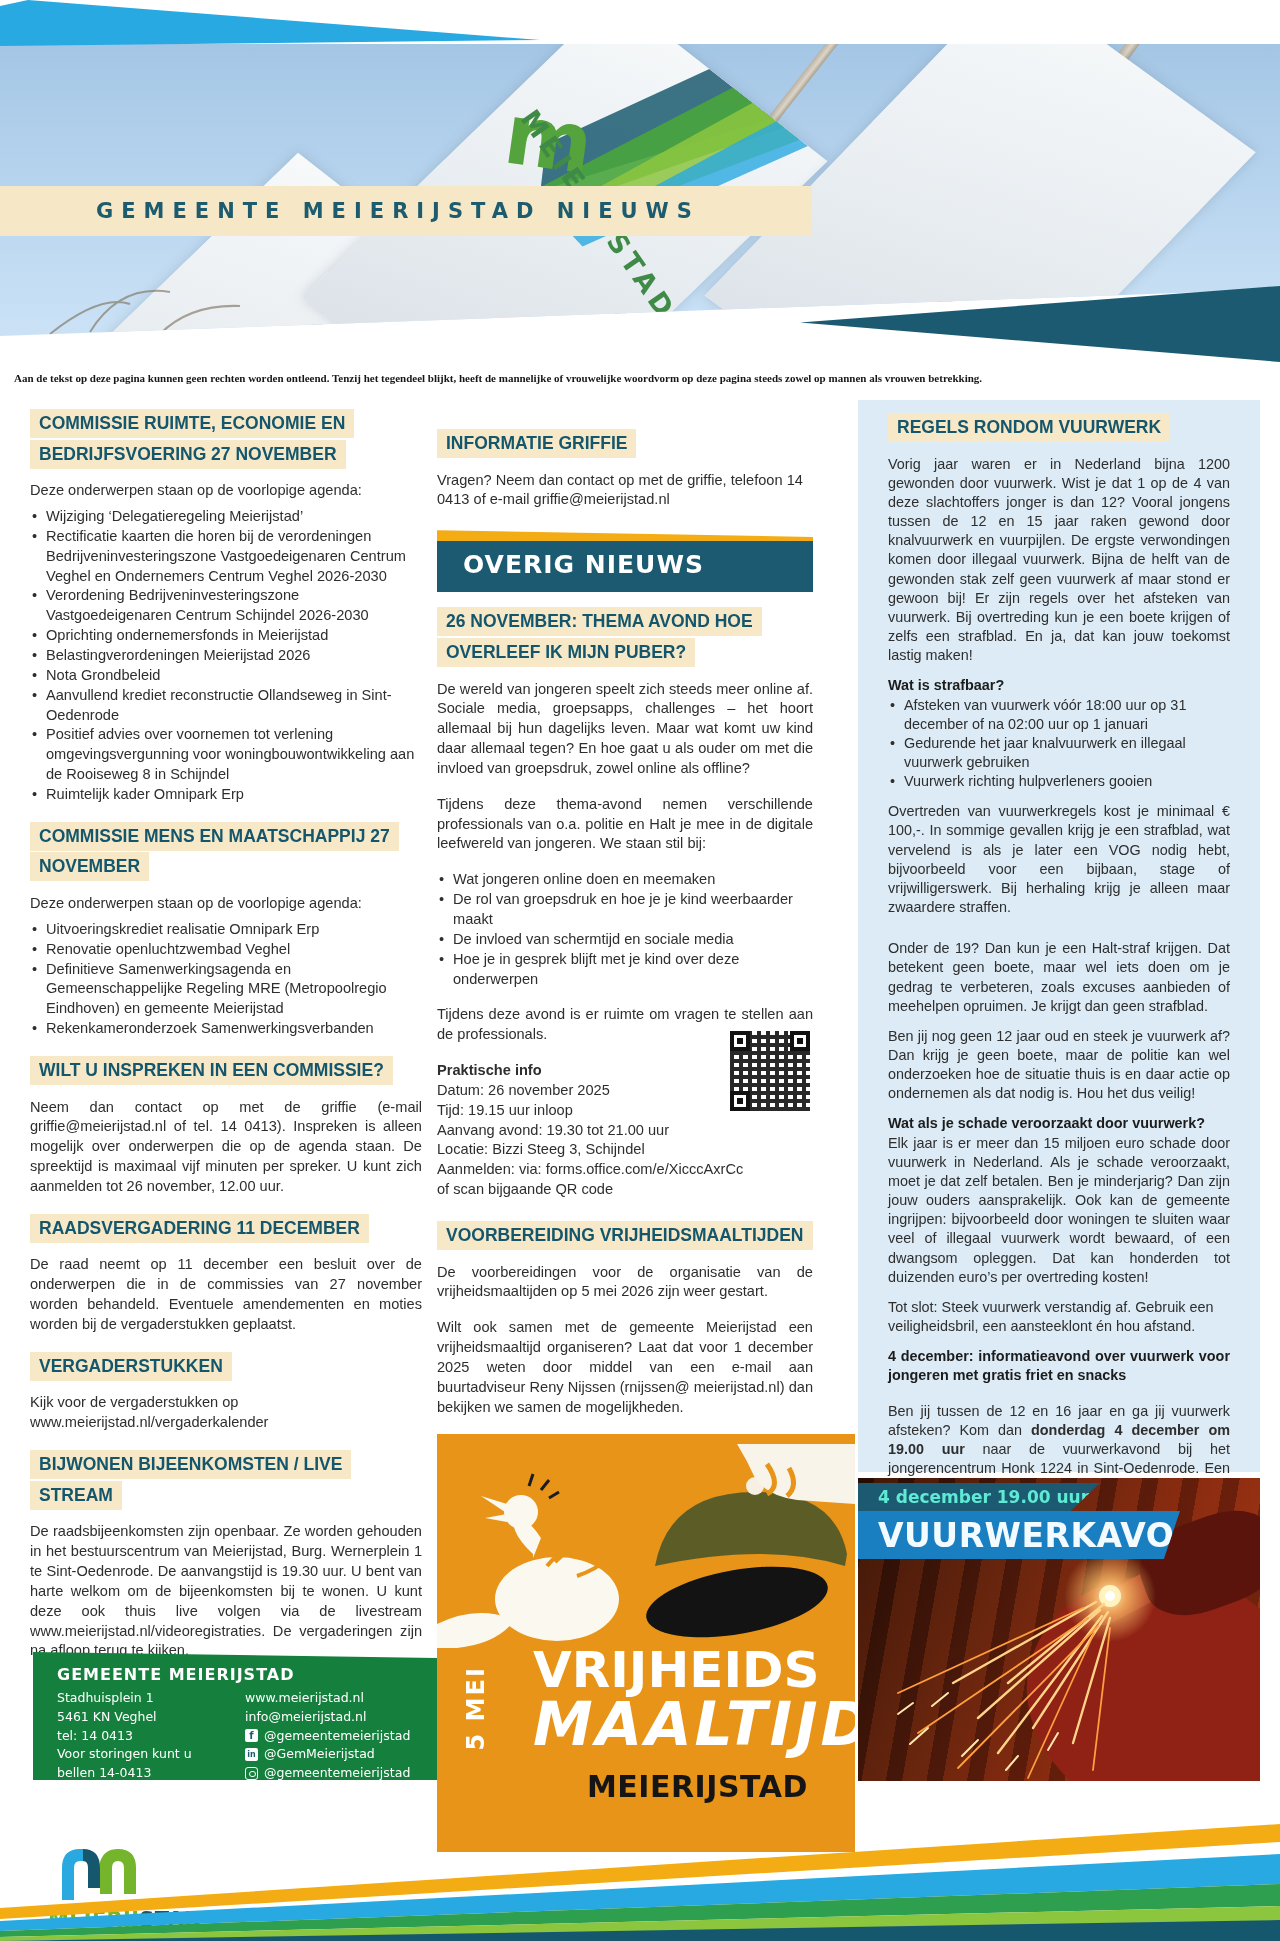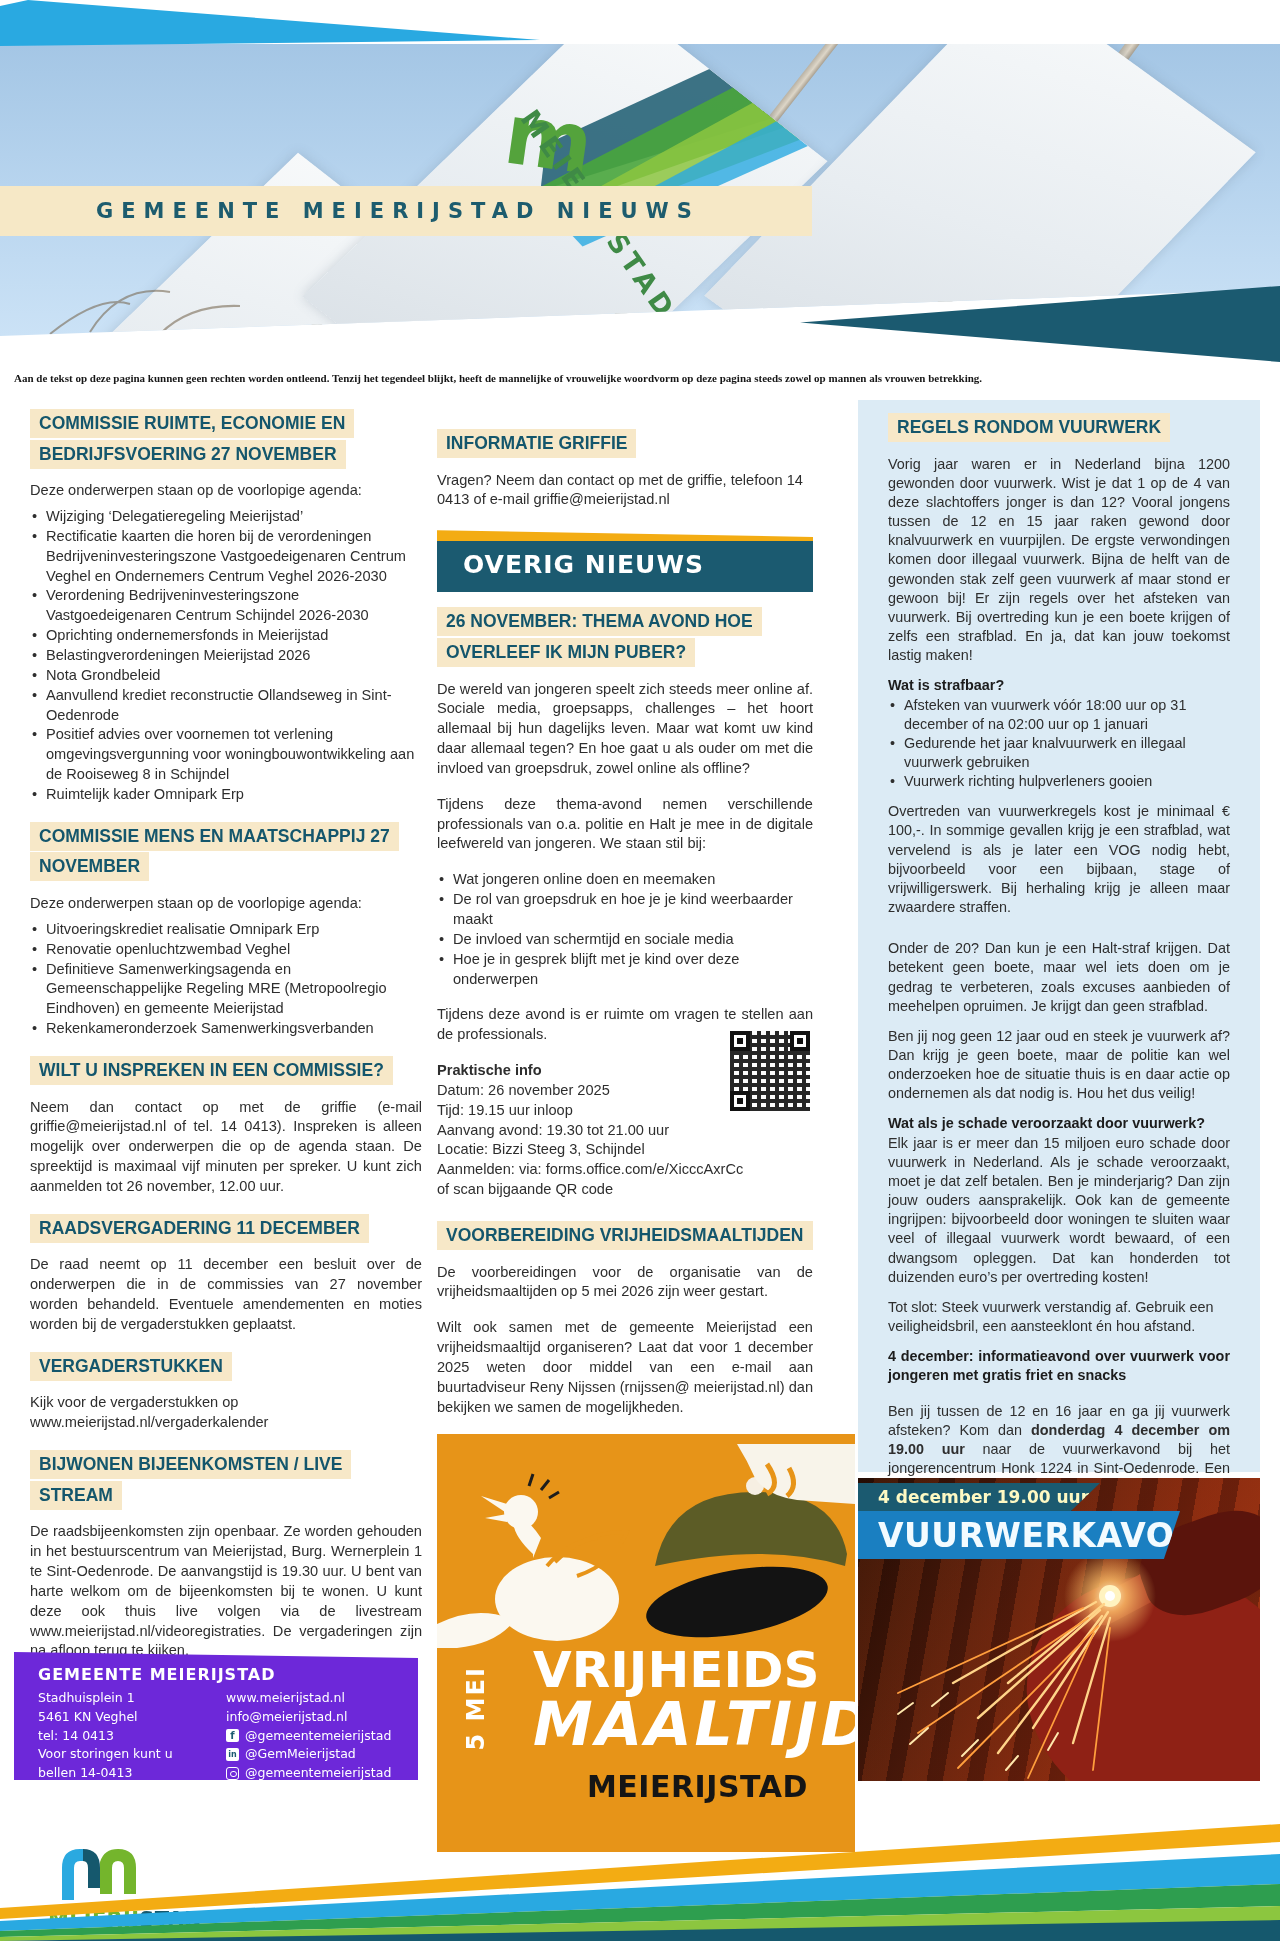--- a/index.html
+++ b/index.html
@@ -75,28 +75,28 @@
   .pl1{font-size:50px;margin-top:212px;}
   .pl2{font-size:60px;letter-spacing:3px;font-style:italic;}
   .pbrand{color:#151515;font-weight:bold;font-family:"DejaVu Sans",sans-serif;font-size:30px;margin:14px 0 0 150px;letter-spacing:.5px;}
 
   
   .vw{position:absolute;left:858px;top:1478px;width:402px;height:303px;overflow:hidden;
     background:linear-gradient(115deg,#2e1005 0%,#5c1e0c 35%,#83260e 65%,#9e3313 100%);}
   .vw .planks{position:absolute;inset:0;background:repeating-linear-gradient(100deg,rgba(0,0,0,.22) 0 16px,rgba(255,120,40,.08) 16px 40px);}
   .hand{position:absolute;background:#8f2115;}
   .vw-date{position:absolute;top:5px;left:0;width:242px;height:28px;background:#1b5a70;
-    clip-path:polygon(0 0,100% 0,88% 100%,0 100%);color:#fef9c3;font-weight:bold;font-size:17px;
+    clip-path:polygon(0 0,100% 0,88% 100%,0 100%);color:#5eead4;font-weight:bold;font-size:17px;
     font-family:"DejaVu Sans",sans-serif;display:flex;align-items:center;padding-left:20px;box-sizing:border-box;}
   .vw-title{position:absolute;top:33px;left:0;width:322px;height:48px;background:#1a7fc1;
     clip-path:polygon(0 0,100% 0,95% 100%,0 100%);color:#f2fbff;font-weight:bold;font-size:33px;
     letter-spacing:.5px;font-family:"DejaVu Sans",sans-serif;display:flex;align-items:center;padding-left:20px;box-sizing:border-box;}
 
   
-  .contact{position:absolute;left:14px;top:1652px;width:404px;height:128px;background:#6d28d9;color:#fff;
+  .contact{position:absolute;left:33px;top:1652px;width:404px;height:128px;background:#15803d;color:#fff;
     clip-path:polygon(0 0,100% 6px,100% 100%,0 100%);box-sizing:border-box;padding:13px 18px 0 24px;
     font-family:"DejaVu Sans",sans-serif;}
   .contact .ct{font-size:16px;font-weight:bold;letter-spacing:1px;margin-bottom:5px;}
   .cgrid{display:grid;grid-template-columns:178px auto;column-gap:10px;font-size:12.5px;line-height:1.5;}
   .crow{display:flex;align-items:center;}
   .sic{display:inline-flex;width:13px;height:13px;background:#fff;color:#1b5a70;font-size:10px;font-weight:bold;
     align-items:center;justify-content:center;border-radius:2px;margin-right:6px;flex:0 0 auto;font-family:"DejaVu Sans",sans-serif;}
   .sic.li{font-size:8px;}
   .sic.ig{background:transparent;border:1.6px solid #fff;box-sizing:border-box;border-radius:3px;position:relative;}
   .sic.ig:before{content:"";position:absolute;left:3px;top:3px;width:4.5px;height:4.5px;border:1.4px solid #fff;border-radius:50%;}
@@ -287,21 +287,21 @@
   <div class="panel-right bodytext" style="font-size:14.4px;line-height:1.33;">
     <div class="hl-wrap"><span class="hl">REGELS RONDOM VUURWERK</span></div>
     <p class="just" style="margin-bottom:11px;">Vorig jaar waren er in Nederland bijna 1200 gewonden door vuurwerk. Wist je dat 1 op de 4 van deze slachtoffers jonger is dan 12? Vooral jongens tussen de 12 en 15 jaar raken gewond door knalvuurwerk en vuurpijlen. De ergste verwondingen komen door illegaal vuurwerk. Bijna de helft van de gewonden stak zelf geen vuurwerk af maar stond er gewoon bij! Er zijn regels over het afsteken van vuurwerk. Bij overtreding kun je een boete krijgen of zelfs een strafblad. En ja, dat kan jouw toekomst lastig maken!</p>
     <p class="subhead">Wat is strafbaar?</p>
     <ul class="b" style="margin-bottom:11px;">
       <li>Afsteken van vuurwerk vóór 18:00 uur op 31 december of na 02:00 uur op 1 januari</li>
       <li>Gedurende het jaar knalvuurwerk en illegaal vuurwerk gebruiken</li>
       <li>Vuurwerk richting hulpverleners gooien</li>
     </ul>
     <p class="just" style="margin-bottom:22px;">Overtreden van vuurwerkregels kost je minimaal € 100,-. In sommige gevallen krijg je een strafblad, wat vervelend is als je later een VOG nodig hebt, bijvoorbeeld voor een bijbaan, stage of vrijwilligerswerk. Bij herhaling krijg je alleen maar zwaardere straffen.</p>
-    <p class="just" style="margin-bottom:11px;">Onder de 20? Dan kun je een Halt-straf krijgen. Dat betekent geen boete, maar wel iets doen om je gedrag te verbeteren, zoals excuses aanbieden of meehelpen opruimen. Je krijgt dan geen strafblad.</p>
+    <p class="just" style="margin-bottom:11px;">Onder de 19? Dan kun je een Halt-straf krijgen. Dat betekent geen boete, maar wel iets doen om je gedrag te verbeteren, zoals excuses aanbieden of meehelpen opruimen. Je krijgt dan geen strafblad.</p>
     <p class="just" style="margin-bottom:11px;">Ben jij nog geen 12 jaar oud en steek je vuurwerk af? Dan krijg je geen boete, maar de politie kan wel onderzoeken hoe de situatie thuis is en daar actie op ondernemen als dat nodig is. Hou het dus veilig!</p>
     <p class="subhead">Wat als je schade veroorzaakt door vuurwerk?</p>
     <p class="just" style="margin-bottom:11px;">Elk jaar is er meer dan 15 miljoen euro schade door vuurwerk in Nederland. Als je schade veroorzaakt, moet je dat zelf betalen. Ben je minderjarig? Dan zijn jouw ouders aansprakelijk. Ook kan de gemeente ingrijpen: bijvoorbeeld door woningen te sluiten waar veel of illegaal vuurwerk wordt bewaard, of een dwangsom opleggen. Dat kan honderden tot duizenden euro’s per overtreding kosten!</p>
     <p class="plain" style="margin-bottom:11px;">Tot slot: Steek vuurwerk verstandig af. Gebruik een veiligheidsbril, een aansteeklont én hou afstand.</p>
     <p class="subhead just">4 december: informatieavond over vuurwerk voor jongeren met gratis friet en snacks</p>
     <p class="just" style="margin-bottom:4px;"><span>Ben jij tussen de 12 en 16 jaar en ga jij vuurwerk afsteken? Kom dan </span><span class="bold">donderdag 4 december om 19.00 uur</span><span> naar de vuurwerkavond bij het jongerencentrum Honk 1224 in Sint-Oedenrode. Een trauma-arts en andere deskundigen geven informatie over vuurwerk. Na afloop is er een frietkar en gratis friet en snacks.</span></p>
     <p class="plain">Aanmelden via  s.willems@sociaalwerkmeierijstad.nl</p>
   </div>
 
   <div class="vw">

